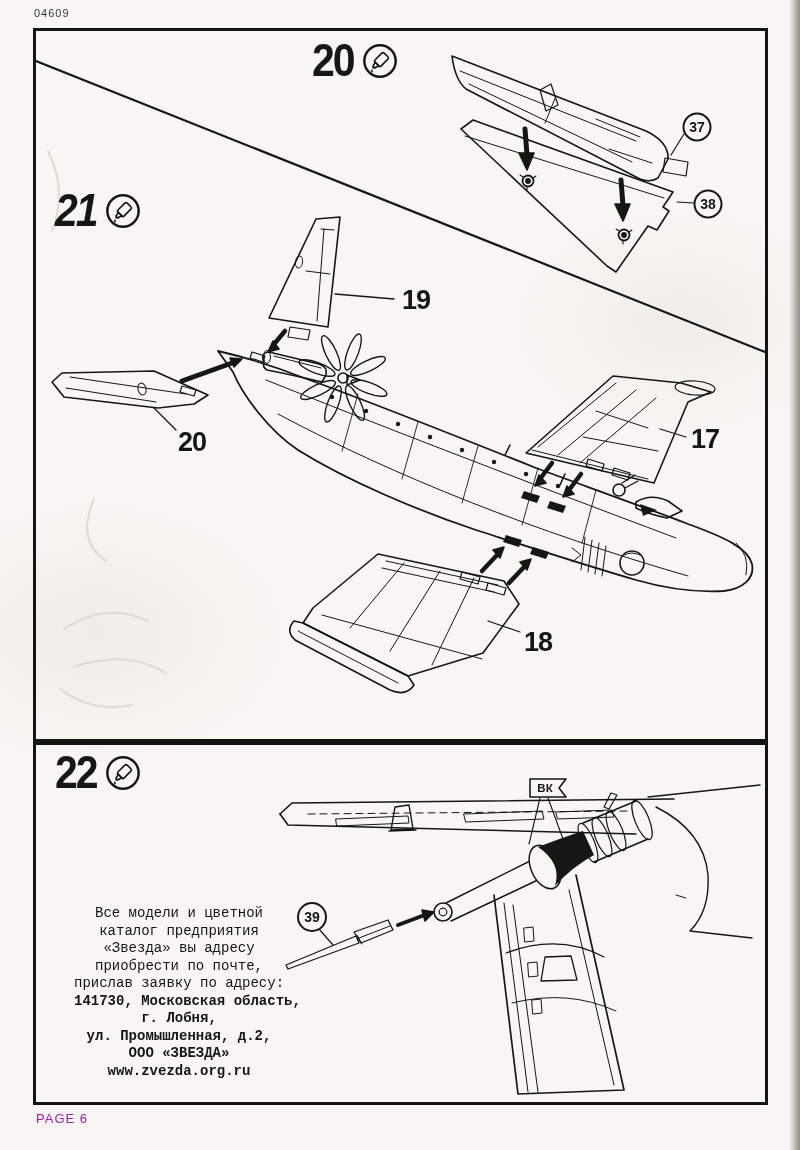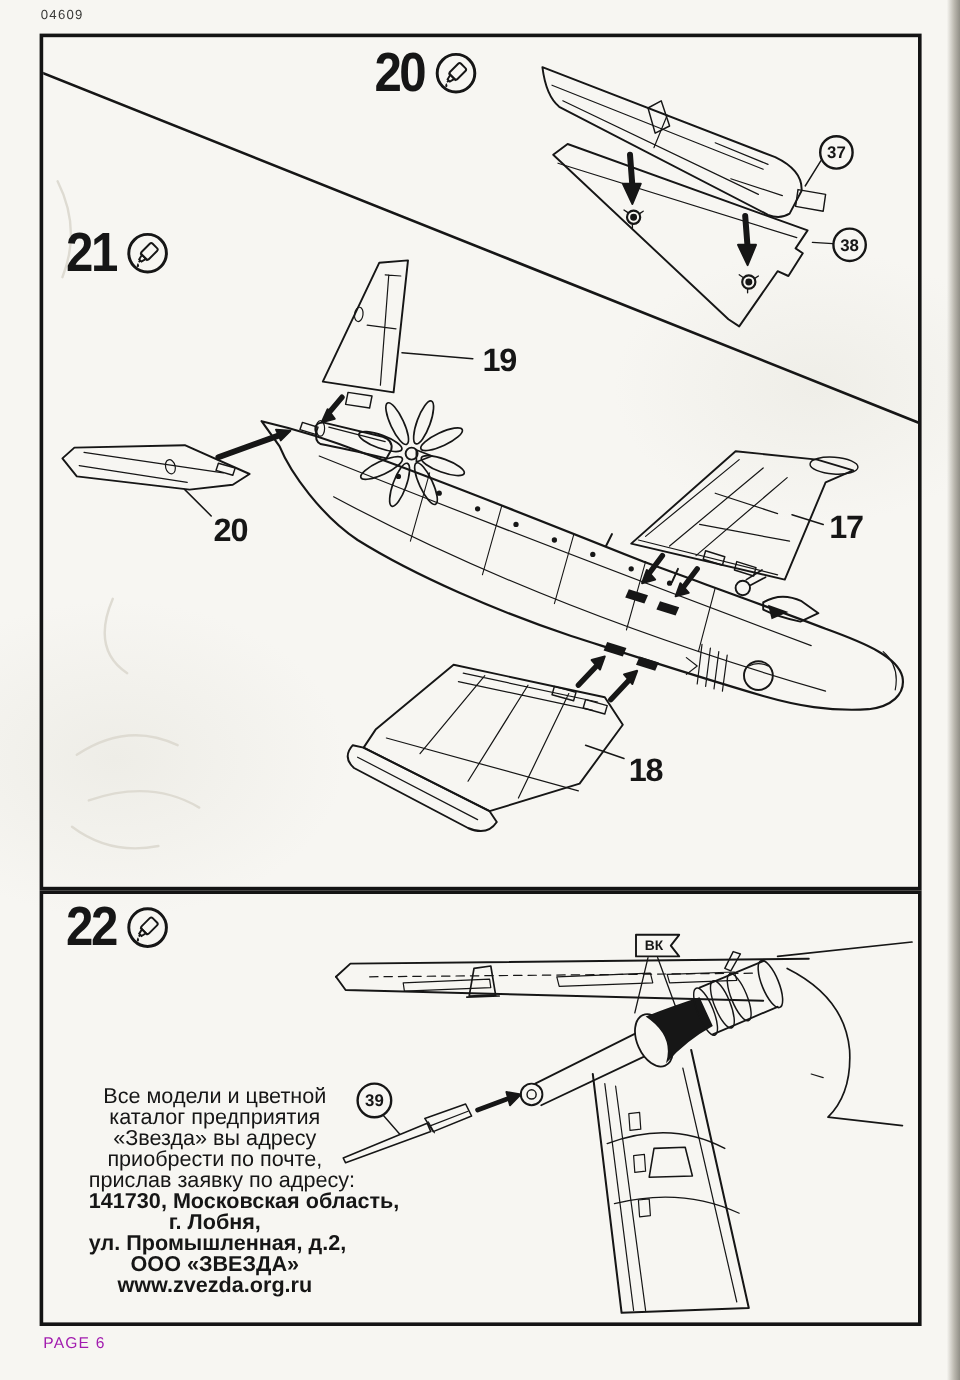--- a/index.html
+++ b/index.html
@@ -39,21 +39,21 @@
   .step-num{
     font-size:41px;font-weight:bold;letter-spacing:-2px;line-height:1;
     transform:scaleY(1.12);display:inline-block;
   }
   svg text{font-family:"Liberation Sans", sans-serif;fill:#161616;}
   .bigref{font-size:27px;font-weight:bold;letter-spacing:-1px;}
   .badge-num{font-size:14px;font-weight:bold;}
   .flag-text{font-size:11.5px;font-weight:bold;}
   .address{
     position:absolute;left:38px;top:160px;width:210px;
-    text-align:center;font-size:18px;line-height:17.5px;white-space:nowrap;
+    text-align:center;font-size:14px;line-height:17.5px;white-space:nowrap;font-family:Liberation Mono, monospace;
   }
   .address .bold{font-weight:bold;}
 </style>
 </head>
 <body>
 
 <div id="page">
 
   <div class="kit-number">04609</div>
 
@@ -247,21 +247,21 @@
       <circle cx="20" cy="20" r="16.5" fill="none" stroke="#161616" stroke-width="2.6"></circle>
       <g transform="rotate(135 20 20)" fill="none" stroke="#161616" stroke-width="1.7">
         <rect x="11" y="15.5" width="13.5" height="9" rx="1.8"></rect>
         <line x1="24.5" y1="15.5" x2="24.5" y2="24.5"></line>
         <path d="M24.5,17.5 L29,18.6 L29,21.4 L24.5,22.5 M29,20 L31,20"></path>
       </g>
       <path d="M11.5,28.5 q-1.9,2.9 0,3.9 q2,-1 0,-3.9" fill="#161616"></path>
     </svg>
   </div>
 
-  <div class="step-header" style="left:55px;top:190px;">
+  <div class="step-header" style="left:55px;top:190px;font-style:italic;">
     <span class="step-num">21</span>
     <svg width="38" height="38" viewBox="0 0 40 40">
       <circle cx="20" cy="20" r="16.5" fill="none" stroke="#161616" stroke-width="2.6"></circle>
       <g transform="rotate(135 20 20)" fill="none" stroke="#161616" stroke-width="1.7">
         <rect x="11" y="15.5" width="13.5" height="9" rx="1.8"></rect>
         <line x1="24.5" y1="15.5" x2="24.5" y2="24.5"></line>
         <path d="M24.5,17.5 L29,18.6 L29,21.4 L24.5,22.5 M29,20 L31,20"></path>
       </g>
       <path d="M11.5,28.5 q-1.9,2.9 0,3.9 q2,-1 0,-3.9" fill="#161616"></path>
     </svg>

